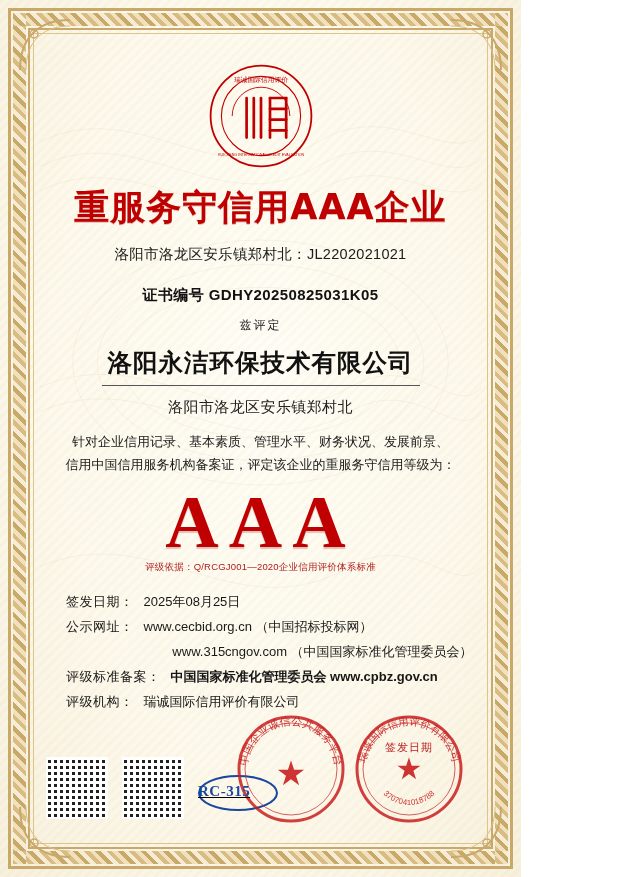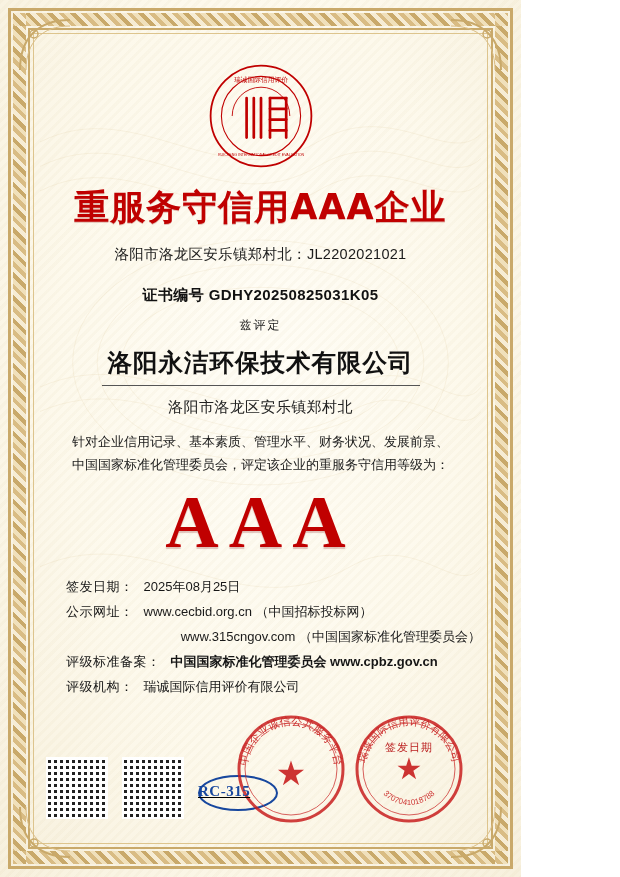--- a/index.html
+++ b/index.html
@@ -131,21 +131,21 @@
   }
   .grade-basis{
     margin-top:2px;
     font-size:9.5px;
     color:#b01a1a;
     letter-spacing:.2px;
   }
   .fields{
     margin-top:18px;
     width:100%;
-    text-align:right;
+    text-align:center;
     padding-left:26px;
     box-sizing:border-box;
     font-size:13px;
     color:#161616;
     line-height:1.55;
   }
   .field-row{
     display:flex;align-items:baseline;margin-bottom:5px;
   }
   .field-label{flex:0 0 auto;letter-spacing:.5px;}
@@ -281,24 +281,25 @@
     </div>
 
     <div class="hereby">兹评定</div>
 
     <div class="company">洛阳永洁环保技术有限公司</div>
 
     <div class="address">洛阳市洛龙区安乐镇郑村北</div>
 
     <div class="statement">
       <div>针对企业信用记录、基本素质、管理水平、财务状况、发展前景、</div>
-      <div>中国国家标准化管理委员会，评定该企业的重服务守信用等级为：</div>
+      <div>信用中国信用服务机构备案证，评定该企业的重服务守信用等级为：</div>
     </div>
 
     <div class="grade">AAA</div>
+    <div class="grade-basis">评级依据：Q/RCGJ001—2020企业信用评价体系标准</div>
 
     <div class="fields">
       <div class="field-row">
         <span class="field-label">签发日期：</span>
         <span class="field-value">2025年08月25日</span>
       </div>
       <div class="field-row">
         <span class="field-label">公示网址：</span>
         <span class="field-value link">www.cecbid.org.cn （中国招标投标网）</span>
       </div>

